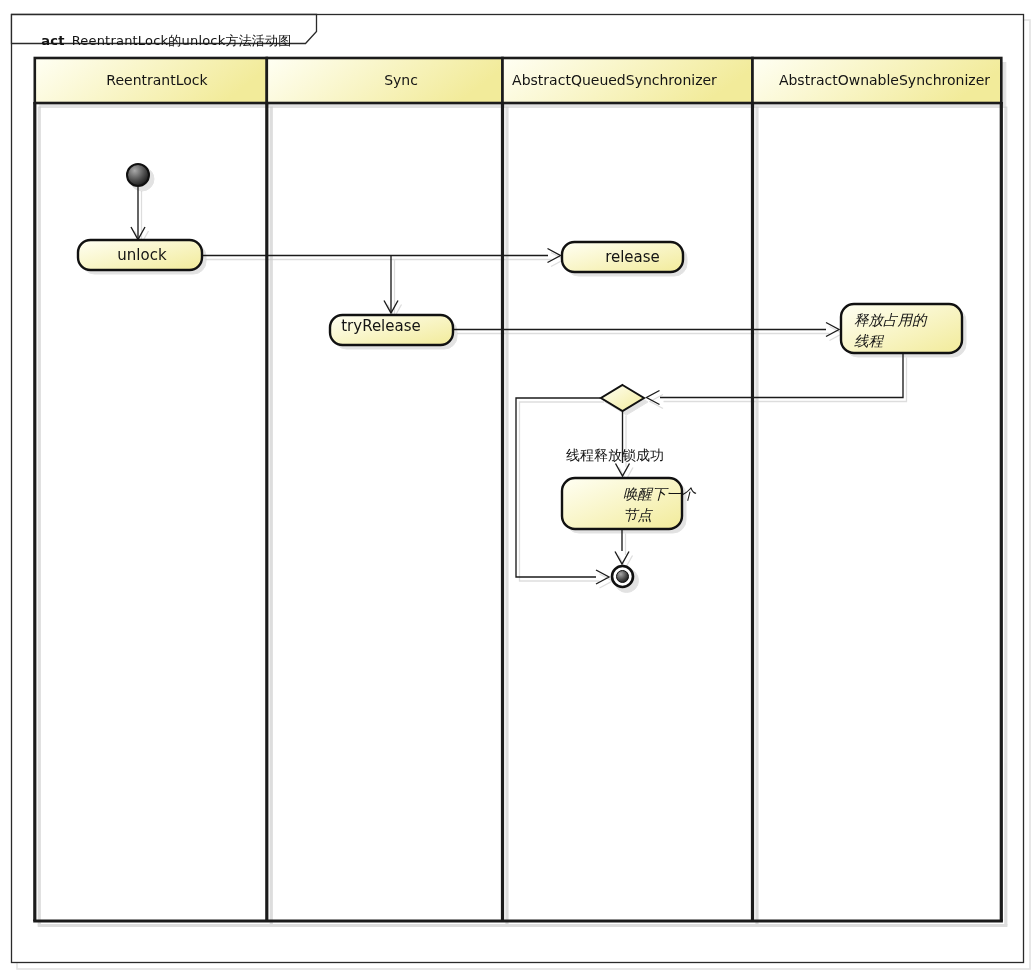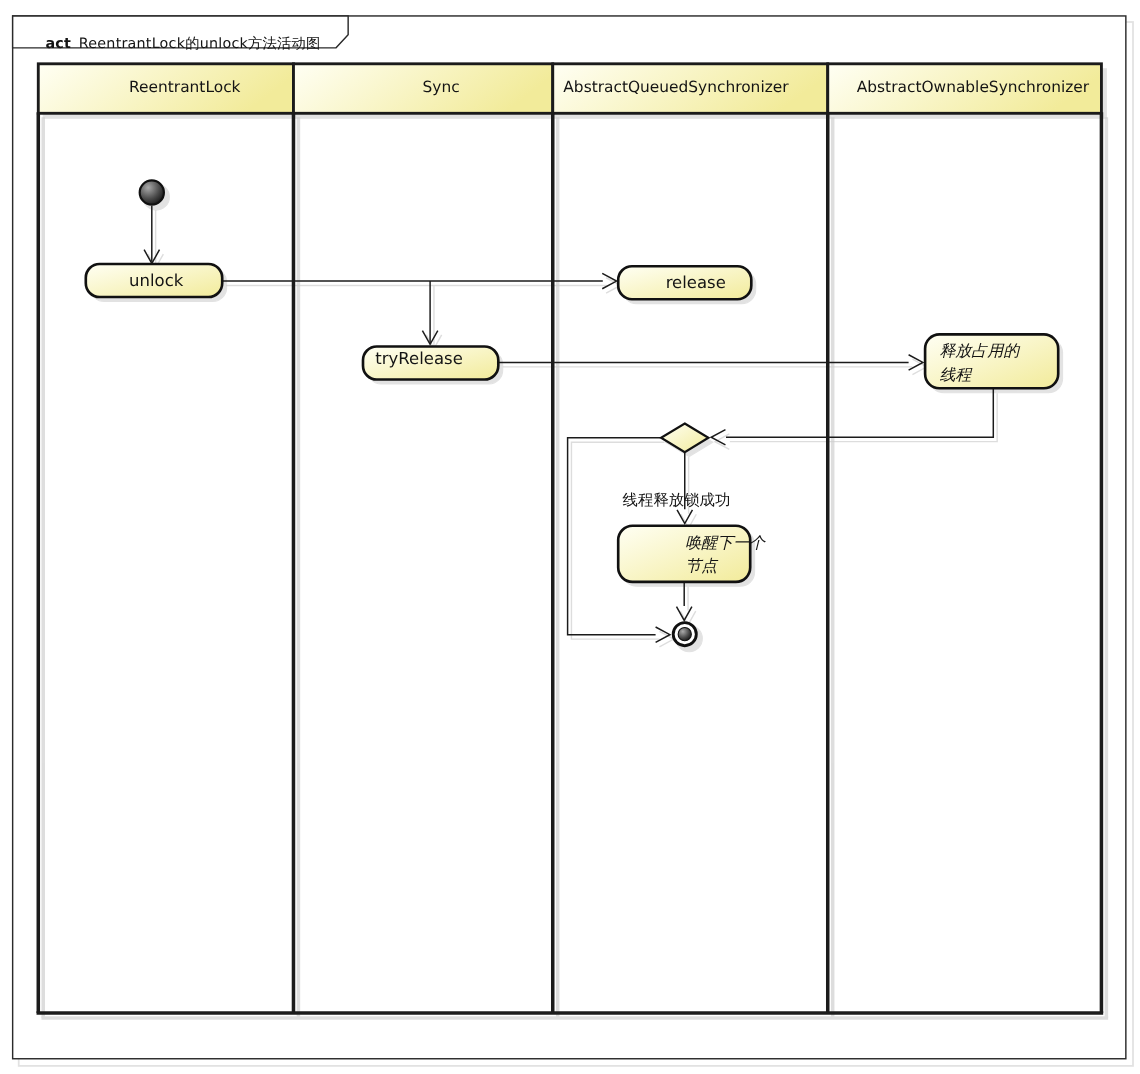--- a/index.html
+++ b/index.html
@@ -170,21 +170,21 @@
         <circle cx="622.5" cy="576.5" r="10.5" fill="#ffffff" stroke="#101010" stroke-width="2.6"></circle>
         <circle cx="622.5" cy="576.5" r="6" fill="url(#gSphere)" stroke="#101010" stroke-width="1"></circle>
       </g>
     </g>
   </svg>
 
   <div class="lbl frame-title" style="left:24px;top:21px;">
     <span class="kw">act</span><span>ReentrantLock的unlock方法活动图</span>
   </div>
 
-  <div class="lbl center lane-label" style="left:52px;top:73px;width:232px;">ReentrantLock</div>
+  <div class="lbl center lane-label" style="left:41px;top:73px;width:232px;">ReentrantLock</div>
   <div class="lbl center lane-label" style="left:267px;top:73px;width:268px;">Sync</div>
   <div class="lbl center lane-label" style="left:503px;top:73px;width:223px;">AbstractQueuedSynchronizer</div>
   <div class="lbl center lane-label" style="left:753px;top:73px;width:263px;">AbstractOwnableSynchronizer</div>
 
   <div class="lbl center node-label" style="left:78px;top:248px;width:128px;">unlock</div>
   <div class="lbl center node-label" style="left:562px;top:250px;width:141px;">release</div>
   <div class="lbl center node-label" style="left:330px;top:319px;width:102px;">tryRelease</div>
 
   <div class="lbl node-label small" style="left:854px;top:310px;"><span>释放占用的</span><br><span>线程</span></div>
   <div class="lbl node-label small" style="left:575px;top:484px;margin-left:48px;"><span>唤醒下一个</span><br><span>节点</span></div>

